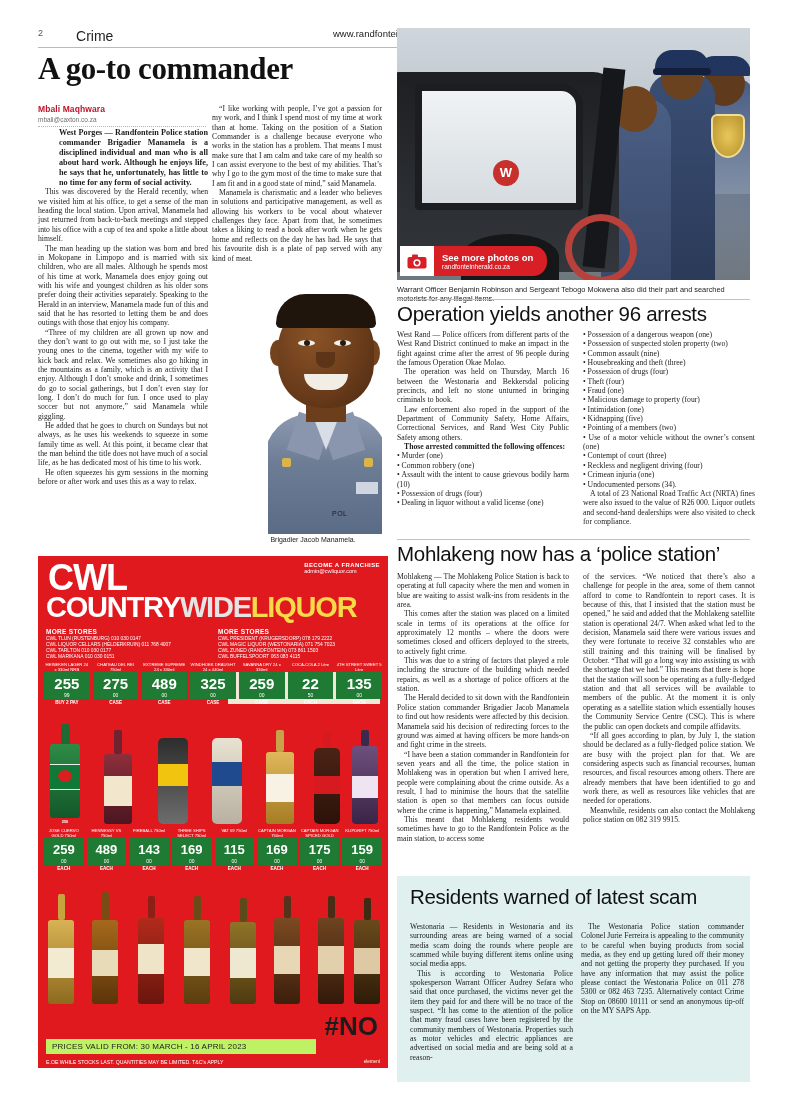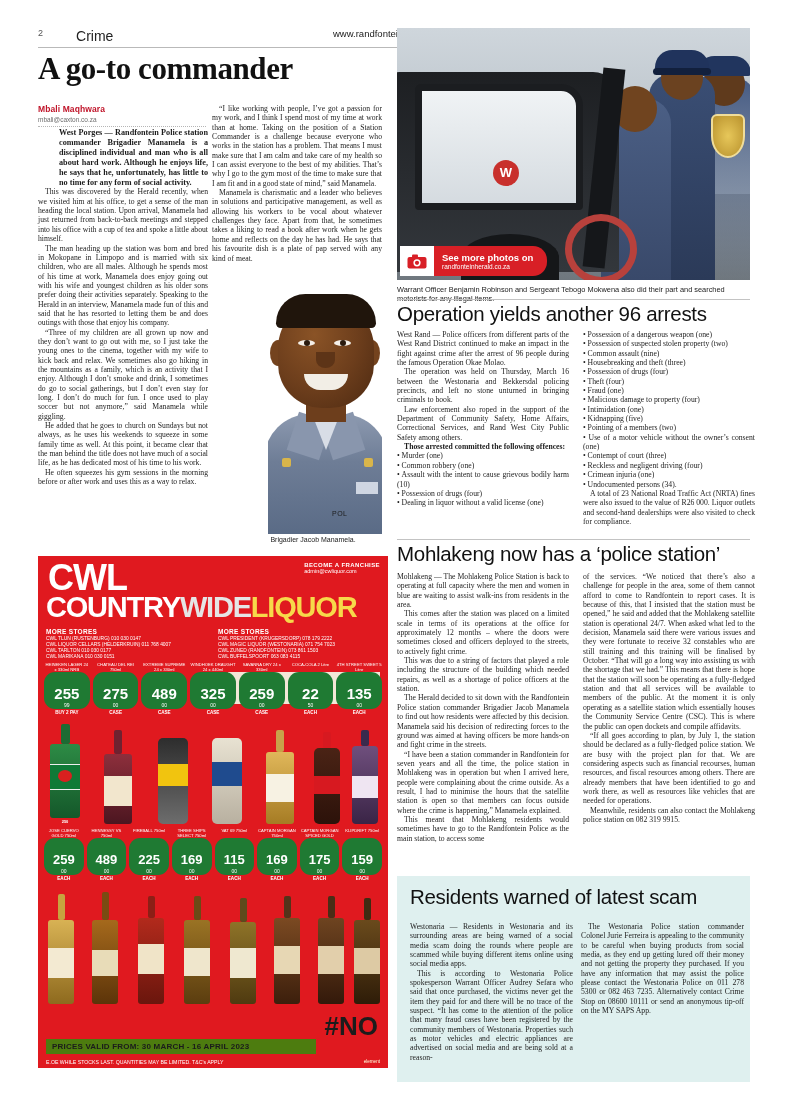--- a/index.html
+++ b/index.html
@@ -207,23 +207,22 @@
   .price-row { position:absolute; left:6px; width:338px; display:flex; gap:3px; }
   .price-row.r1 { top:106px; }
   .price-row.r2 { top:272px; }
   .pcell { width:55px; }
   .pcap {
     font-family:"Liberation Sans", sans-serif; font-size:4.2px; line-height:5px;
     color:#fff; text-align:center; height:10px; overflow:hidden;
   }
   .pbox {
     background:#1f7a33; color:#fff; font-family:"Liberation Sans", sans-serif;
-    font-weight:bold; font-size:15px; text-align:center; padding:14px 0 1px;
+    font-weight:bold; font-size:15px; text-align:center; padding:4px 0 1px;
     line-height:16px;
-    border-radius:11px;
   }
   .pbox small { display:block; font-size:5px; font-weight:normal; line-height:6px; }
   .pnote {
     font-family:"Liberation Sans", sans-serif; font-size:4.6px; color:#fff;
     text-align:center; margin-top:1px; font-weight:bold;
   }
 
   .bottles { position:absolute; left:4px; top:150px; width:342px; height:118px; }
   .bot { position:absolute; bottom:0; }
   .bot .neck { margin:0 auto; border-radius:2px; }
@@ -235,22 +234,22 @@
   .ad-promo {
     position:absolute; left:190px; top:116px; width:152px; height:32px;
     background:#f3e7d7;
   }
   .ad-hashtag {
     position:absolute; right:10px; bottom:26px;
     font-family:"Liberation Sans", sans-serif; font-weight:bold; font-size:26px; color:#1c1c1c;
   }
   .ad-valid {
     position:absolute; left:8px; bottom:14px; width:270px;
-    background:#4d7c0f; color:#1b1b1b;
-    font-family:"Liberation Sans", sans-serif; font-weight:bold; font-size:8px;
+    background:#bef264; color:#1b1b1b;
+    font-family:"Liberation Sans", sans-serif; font-weight:normal; font-size:8px;
     padding:3px 6px; letter-spacing:0.2px;
   }
   .ad-fine {
     position:absolute; left:8px; bottom:3px;
     font-family:"Liberation Sans", sans-serif; font-size:5.2px; color:#fff;
   }
   .ad-sponsor {
     position:absolute; right:8px; bottom:4px;
     font-family:"Liberation Sans", sans-serif; font-size:4.6px; color:#ffd;
     text-align:right;
@@ -537,21 +536,21 @@
       <div class="pbox" style="font-size:13px;"><span>259</span><small>00</small></div>
       <div class="pnote">EACH</div>
     </div>
     <div class="pcell" style="width:48px;">
       <div class="pcap">HENNESSY VS 750ml</div>
       <div class="pbox" style="font-size:13px;"><span>489</span><small>00</small></div>
       <div class="pnote">EACH</div>
     </div>
     <div class="pcell" style="width:48px;">
       <div class="pcap">FIREBALL 750ml</div>
-      <div class="pbox" style="font-size:13px;"><span>225</span><small>00</small></div>
+      <div class="pbox" style="font-size:13px;"><span>143</span><small>00</small></div>
       <div class="pnote">EACH</div>
     </div>
     <div class="pcell" style="width:48px;">
       <div class="pcap">THREE SHIPS SELECT 750ml</div>
       <div class="pbox" style="font-size:13px;"><span>169</span><small>00</small></div>
       <div class="pnote">EACH</div>
     </div>
     <div class="pcell" style="width:48px;">
       <div class="pcap">VAT 69 750ml</div>
       <div class="pbox" style="font-size:13px;"><span>115</span><small>00</small></div>

